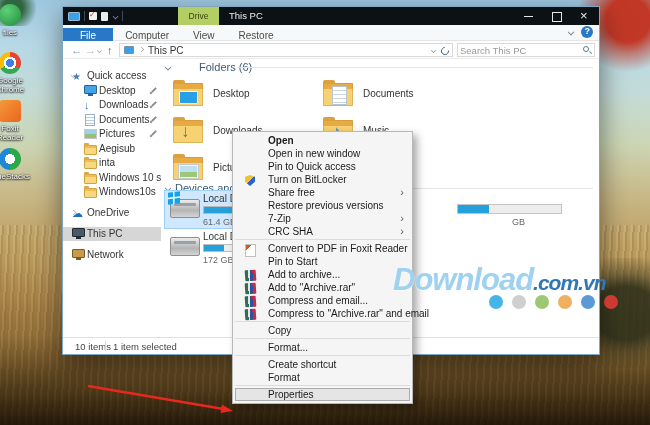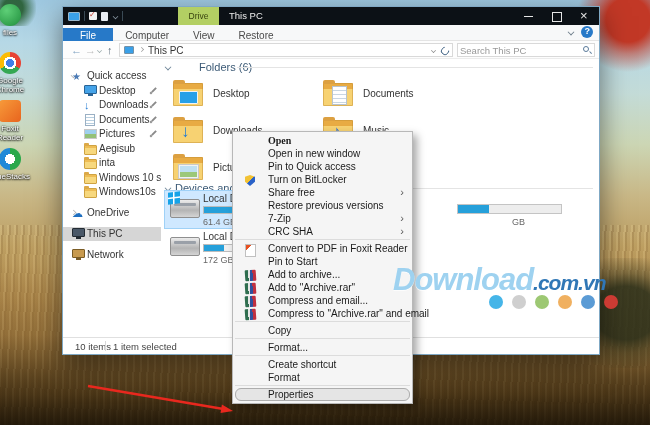--- a/index.html
+++ b/index.html
@@ -172,23 +172,23 @@
 
   .statusbar { position:absolute; left:0; bottom:0; width:100%; height:17px; background:#fff; border-top:1px solid #e0e0e0; font-size:9.5px; color:#444; }
   .sb-count { position:absolute; left:12px; top:3px; }
   .sb-div { position:absolute; left:42px; top:3px; width:1px; height:10px; background:#d8d8d8; }
   .sb-sel { position:absolute; left:50px; top:3px; }
 
   
   .ctx-menu { position:absolute; left:232px; top:131px; width:181px; background:#f5f5f5;
     border:1px solid #b8b8b8; box-shadow:4px 4px 8px rgba(0,0,0,.35); padding:2px 0; z-index:30; }
   .mi { position:relative; height:13px; line-height:13px; margin:0 2px; padding-left:33px; font-size:10px; color:#1a1a1a; white-space:nowrap; }
-  .mi-bold .mi-label { font-weight:bold;font-family:Liberation Serif, serif; }
+  .mi-bold .mi-label { font-weight:bold; }
   .mi-sep { border-bottom:1px solid #dcdcdc; padding-bottom:2px; margin-bottom:2px; height:15px; }
-  .mi-hl { background:#e5e5e5; outline:1px solid #adadad; outline-offset:-1px;border-radius:6px; }
+  .mi-hl { background:#e5e5e5; outline:1px solid #adadad; outline-offset:-1px; }
   .mi-ic { position:absolute; left:9px; top:1px; width:12px; height:12px; }
   .mi-arrow { display:none; position:absolute; right:6px; top:0; color:#5a5a5a; font-size:11px; }
   .mi-sub .mi-arrow { display:block; }
   .mi-arrow::after { content:"›"; }
   .ic-bitlocker::before { content:""; display:block; width:10px; height:11px; margin:1px auto 0;
     clip-path:polygon(50% 0,100% 15%,100% 62%,50% 100%,0 62%,0 15%);
     background:linear-gradient(135deg,#f2c234 50%,#2a62c8 50%); }
   .ic-defender::before { content:""; display:block; width:10px; height:11px; margin:1px auto 0;
     clip-path:polygon(50% 0,100% 15%,100% 62%,50% 100%,0 62%,0 15%);
     background:conic-gradient(#2f7fd6 0 25%, #1c4f9e 0 50%, #2f7fd6 0 75%, #1c4f9e 0); }

